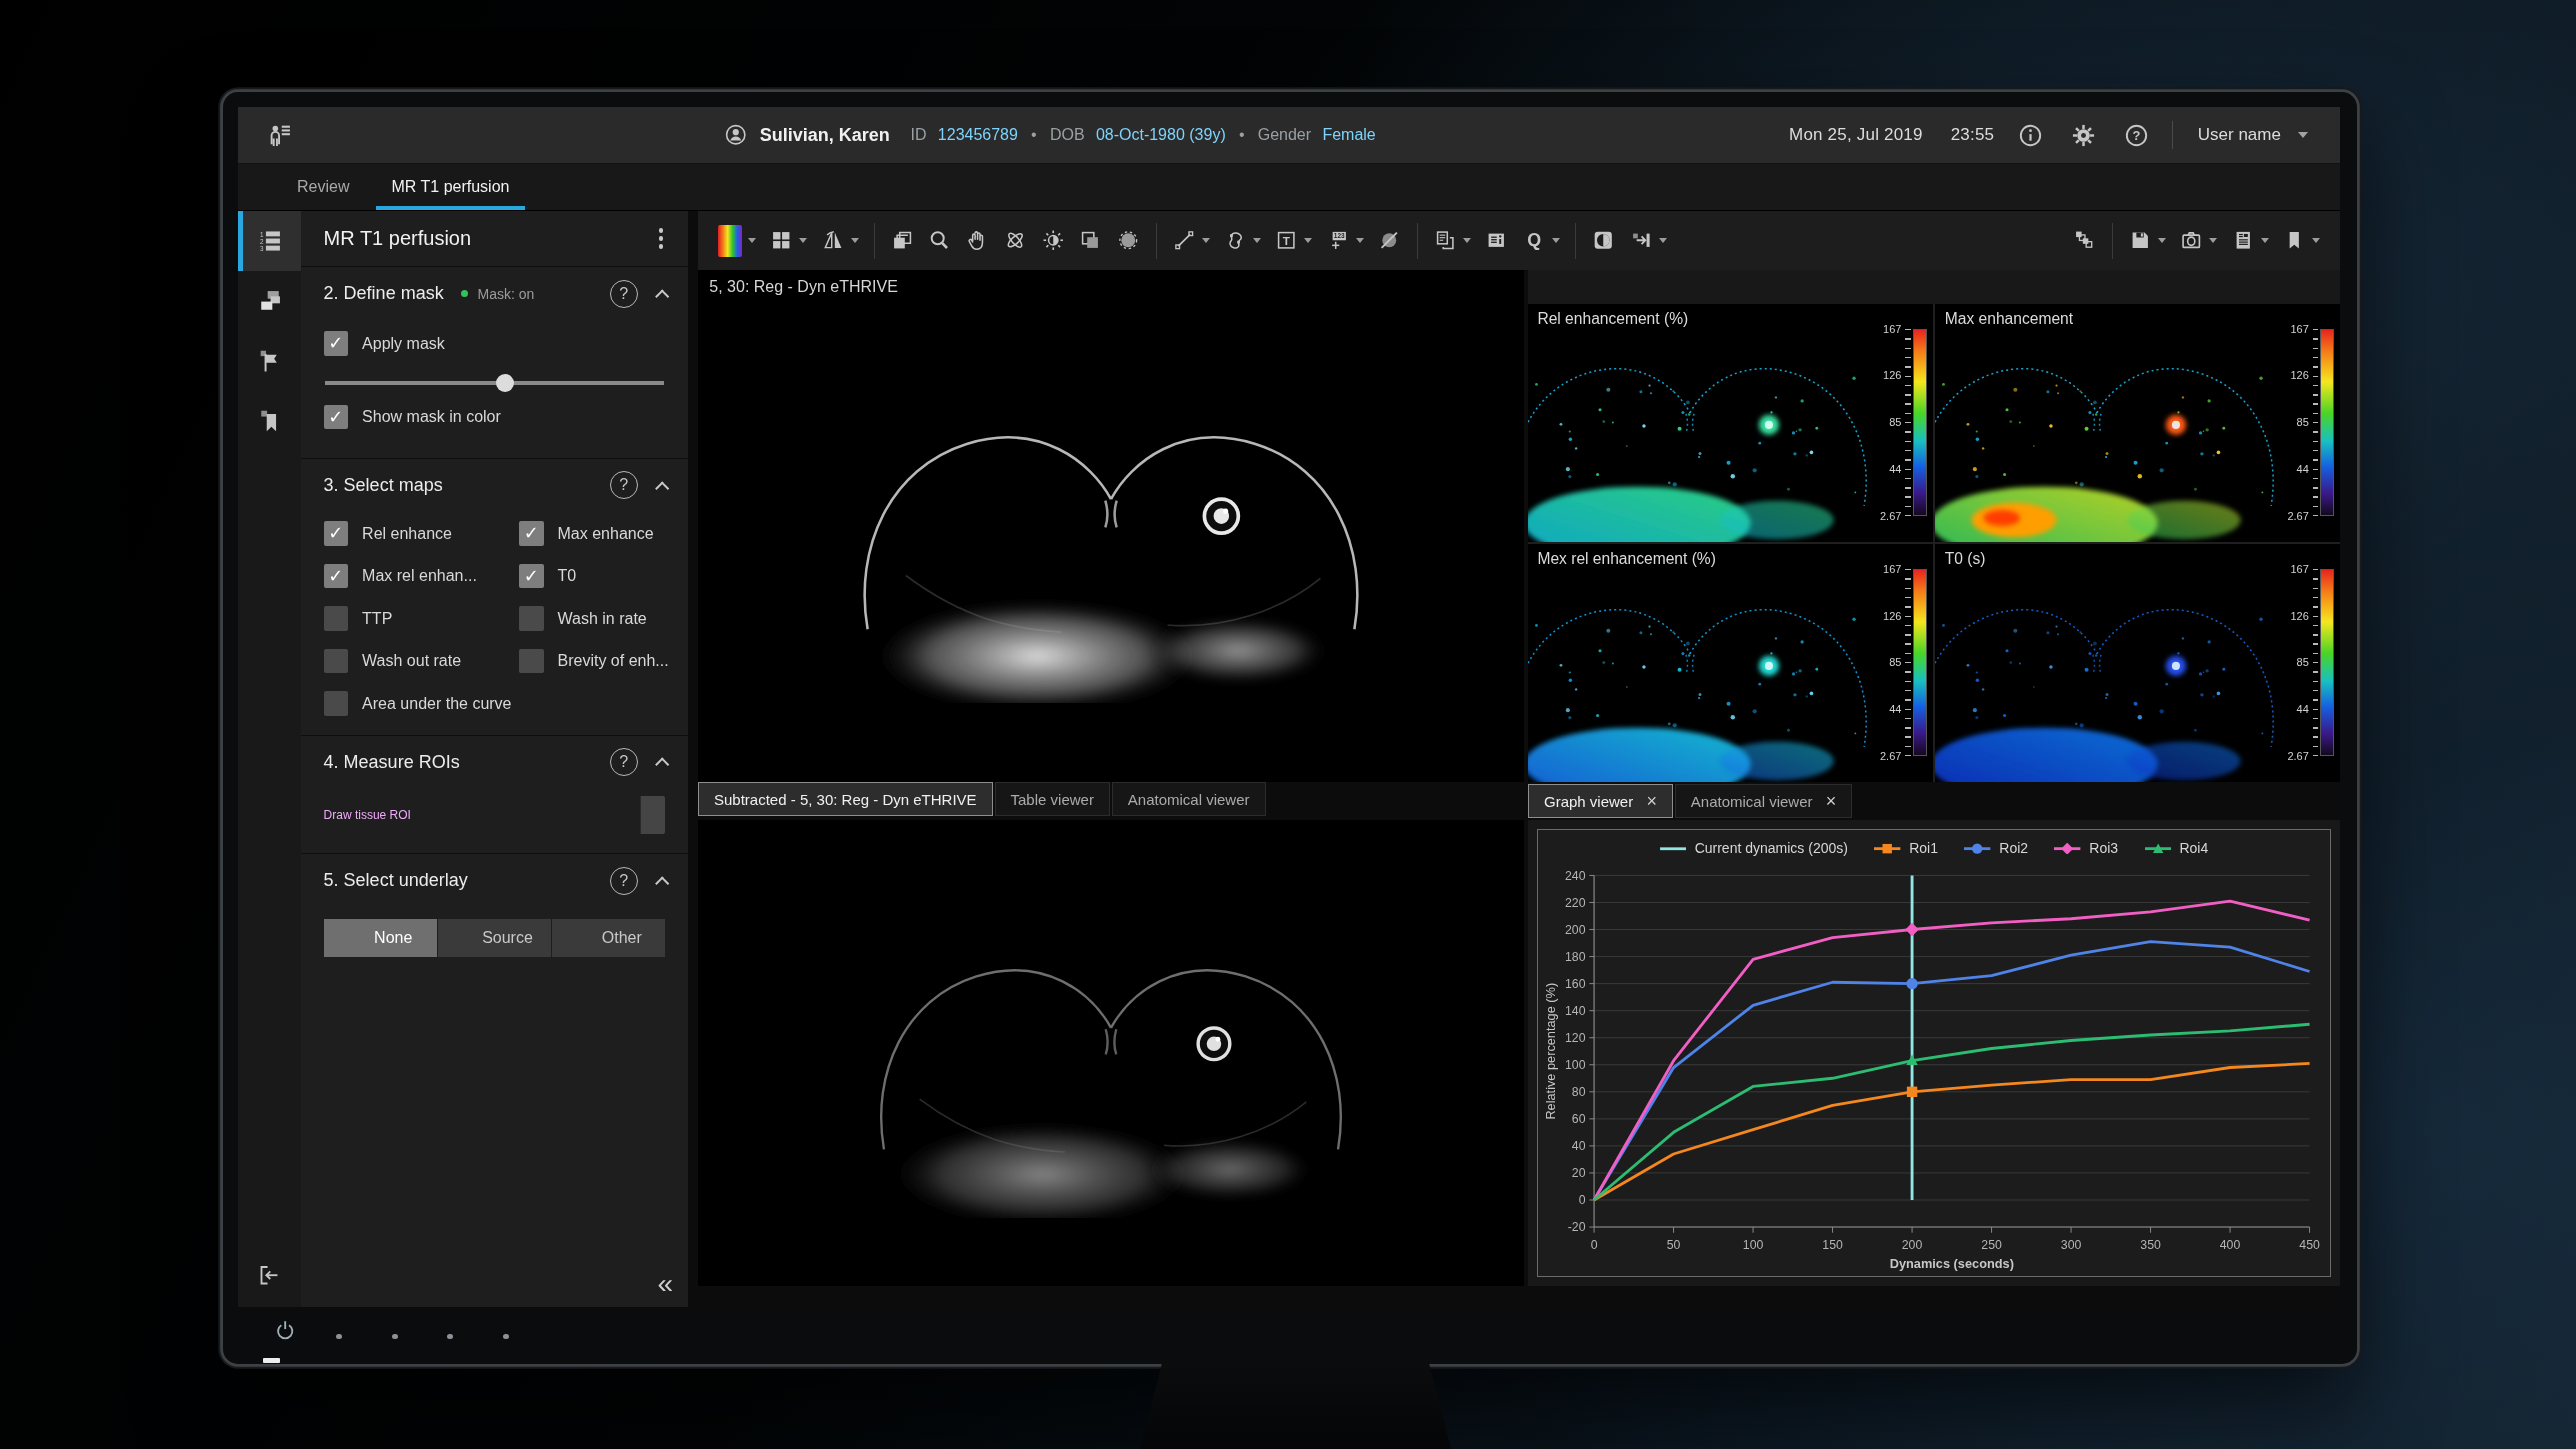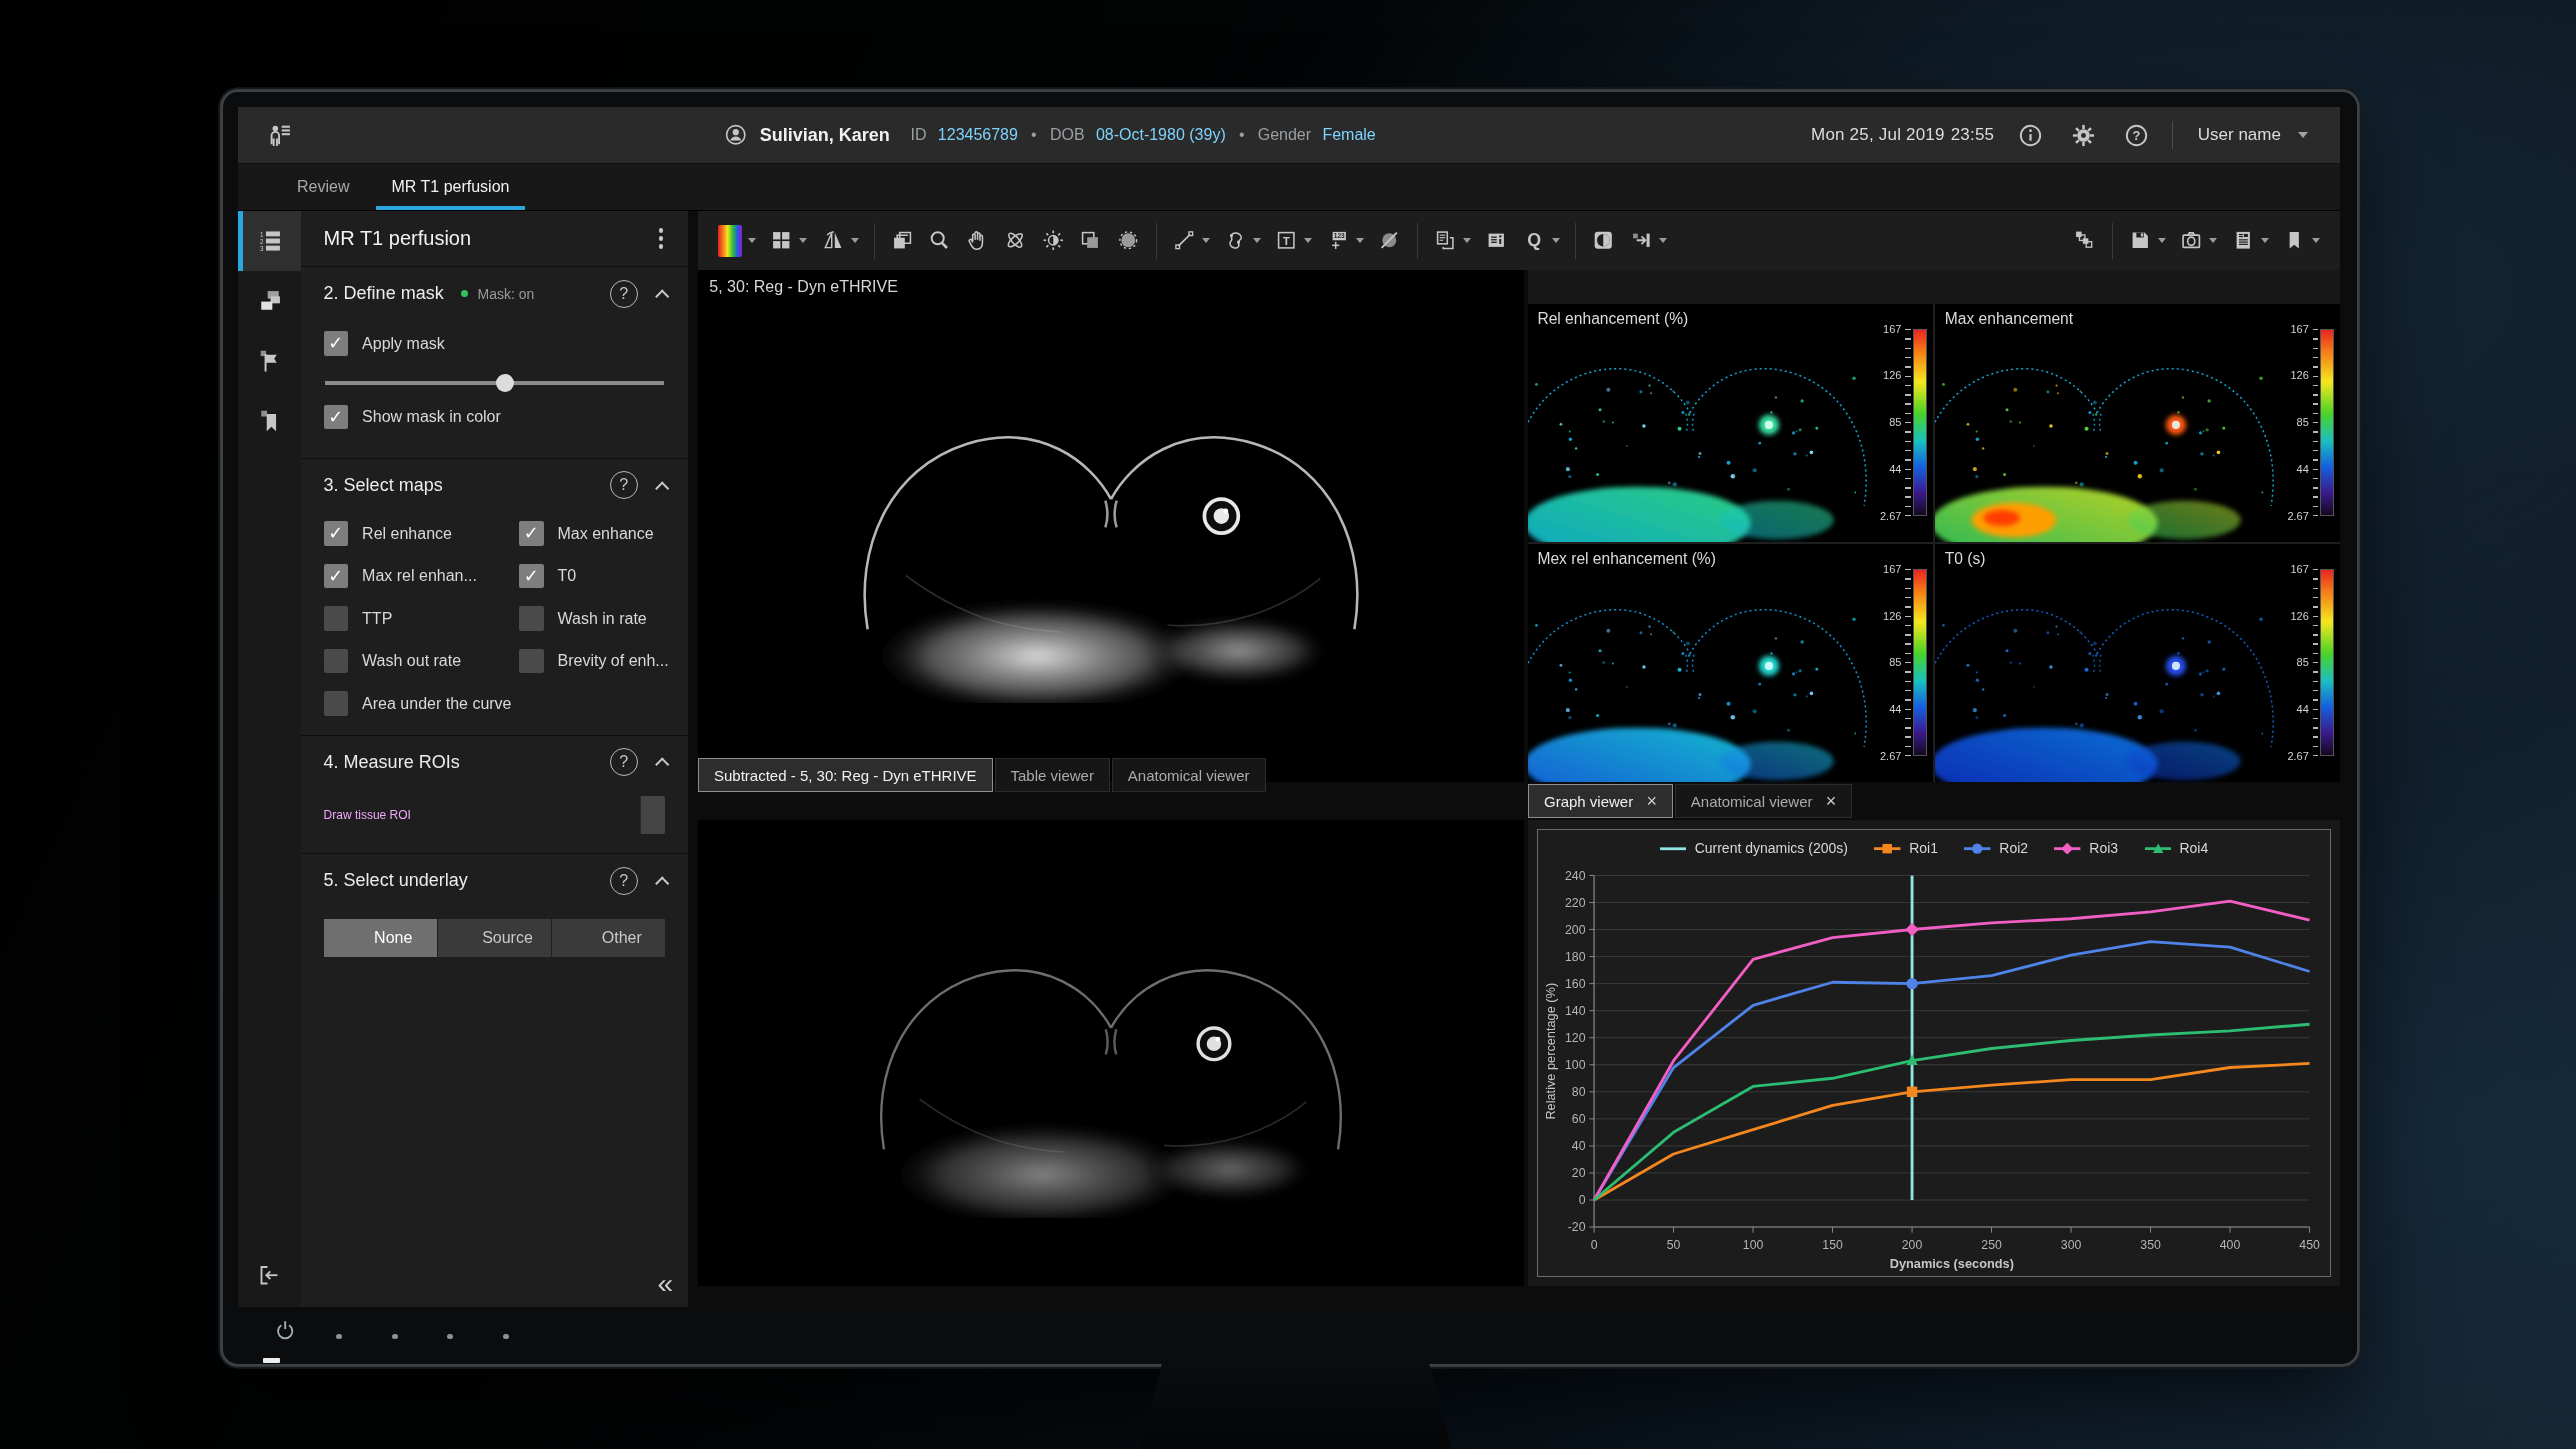--- a/index.html
+++ b/index.html
@@ -28,21 +28,21 @@
   
   .hdr { position:absolute; left:0; top:0; right:0; height:57px; background:#2a2a2a; display:flex; align-items:center; border-bottom:0.9px solid #121212; }
   .hdr .appicon { margin-left:28px; display:flex; }
   .patient { position:absolute; left:485px; display:flex; align-items:center; gap:11.3px; font-size:16px; }
   .patient .pname { font-size:18px; font-weight:bold; color:#f0f0f0; margin-right:9.4px; }
   .patient .plbl { color:#9aa0a4; }
   .patient .pval { color:#7dd3fc; }
   .patient .bullet { color:#9aa0a4; padding:0 1.9px; }
   .hdr-right { margin-left:auto; display:flex; align-items:center; gap:19px; padding-right:26.4px; }
   .hdr-right .dt { color:#dcdcdc; font-size:17px; letter-spacing:0.2px; }
-  .hdr-right .dt .tm { margin-left:6px; }
+  .hdr-right .dt .tm { margin-left:28px; }
   .icbtn { display:flex; align-items:center; justify-content:center; width:34px; height:34px; cursor:pointer; }
   .vsep { width:0.9px; height:28px; background:#4b4b4b; }
   .userbox { display:flex; align-items:center; gap:17px; color:#dcdcdc; font-size:17px; padding:0 5.7px; }
   .caret { width:0; height:0; border-left:5.7px solid transparent; border-right:5.7px solid transparent; border-top:6.6px solid #a2a2a2; }
 
   
   .apptabs { position:absolute; left:0; top:57px; right:0; height:47px; background:#181818; display:flex; align-items:stretch; padding-left:38px; border-bottom:0.9px solid #000; }
   .apptab { position:relative; display:flex; align-items:center; padding:0 21px; font-size:16px; color:#a8a8a8; cursor:pointer; }
   .apptab.active { color:#f2f2f2; }
   .apptab.active::after { content:""; position:absolute; left:5.7px; right:5.7px; bottom:0; height:3.8px; background:var(--accent); }
@@ -124,21 +124,21 @@
     border:0.9px solid #555; }
   .cbar .ruler { position:absolute; right:16px; top:0; bottom:0; width:5.7px;
     background:repeating-linear-gradient(180deg,#b9b9b9 0 1.4px,transparent 1.4px 9.3px); }
   .cbar .ctick { position:absolute; right:25.5px; transform:translateY(-50%); font-size:11px; color:#d2d2d2; white-space:nowrap; }
 
   .tabsrow { position:absolute; height:34px; display:flex; align-items:stretch; gap:1.9px; }
   .vtab { display:flex; align-items:center; gap:13.2px; padding:0 15px; font-size:15px; background:#161616; color:#ababab; border:0.9px solid #2c2c2c; cursor:pointer; white-space:nowrap; }
   .vtab.active { background:#2d2d2d; color:#f0f0f0; border-color:#8f8f8f; }
   .vtab .x { font-size:18px; color:#cfcfcf; cursor:pointer; line-height:1; }
 
-  .bl-tabs { left:0; top:488px;text-align:right; }
+  .bl-tabs { left:0; top:512px;text-align:right; }
   .vp-sub { position:absolute; left:0; top:550px; width:826px; bottom:0; background:#000; cursor:crosshair; }
   .gr-tabs { left:830px; top:514px; }
   .graph { position:absolute; left:830px; right:0; top:550px; bottom:0; background:#181818; cursor:crosshair; }
   .gbox { position:absolute; left:9.4px; right:9.4px; top:9.4px; bottom:9.4px; border:0.9px solid #6b6b6b; background:#1c1c1c; }
   .legend { position:absolute; left:0; right:0; top:0; height:36px; display:flex; align-items:center; justify-content:center; gap:26.4px; }
   .litem { display:flex; align-items:center; gap:8.5px; font-size:14px; color:#d8d8d8; }
   .chartmount { position:absolute; left:2.8px; right:2.8px; top:36px; bottom:2.8px; }
 
   text { font-family:"Liberation Sans", sans-serif; }
 </style>

